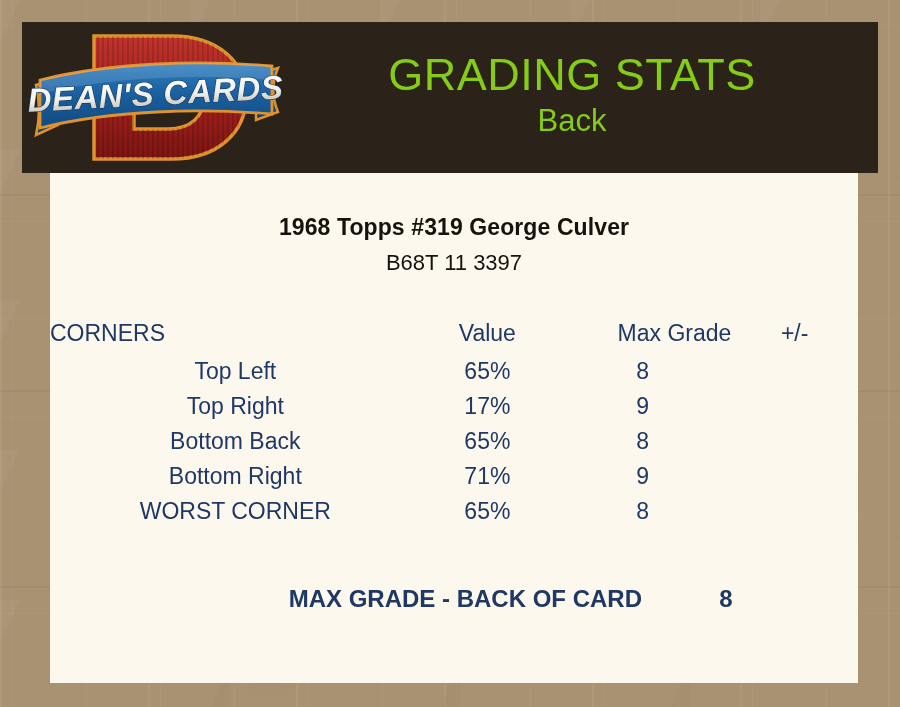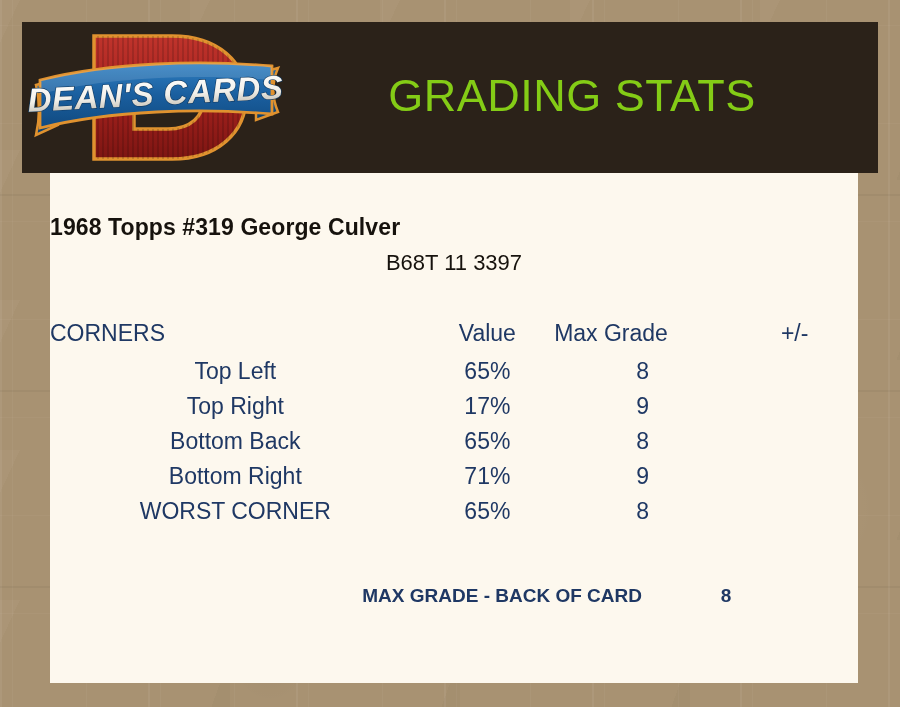--- a/index.html
+++ b/index.html
@@ -100,21 +100,21 @@
     position: absolute;
     left: 50px;
     top: 173px;
     width: 808px;
     height: 510px;
     background: #fdf8ee;
     z-index: 2;
   }
 
   #card-title {
-    text-align: left;
+    text-align: center;
     font-size: 23px;
     font-weight: bold;
     color: #16120d;
     margin-top: 41px;
     letter-spacing: 0.1px;
   }
 
   #card-subtitle {
     text-align: center;
     font-size: 22px;
@@ -144,21 +144,21 @@
 
   #stats-table thead th {
     font-size: 23px;
     font-weight: normal;
     height: 42px;
     vertical-align: middle;
   }
 
   th.col-label { text-align: left;   padding-left: 105px; }
   th.col-value { }
-  th.col-grade { text-align: left; }
+  th.col-grade { text-align: right; }
   th.col-pm    { text-align: center; }
 
   #stats-table tbody td {
     font-size: 23px;
     height: 35px;
     vertical-align: middle;
   }
 
   td.col-label { text-align: center;  padding-right: 50px; }
   td.col-value { text-align: center; }
@@ -167,21 +167,21 @@
 
   tr.worst-row td.col-label,
   tr.worst-row td.col-value { font-weight: bold; }
 
   
   #summary-row {
     display: flex;
     align-items: center;
     margin-top: 56px;
     color: #1f3864;
-    font-size: 19px;
+    font-size: 24px;
     font-weight: bold;
   }
 
   #summary-label {
     width: 592px;
     text-align: right;
     padding-right: 0;
   }
 
   #summary-value {
@@ -237,20 +237,21 @@
 
       <path d="M18 58 C90 40 180 38 250 44 L250 92 C180 86 90 88 18 106 Z" fill="url(#ribbonGrad)" stroke="#e0922f" stroke-width="2.8"></path>
       <path d="M18 58 C90 40 180 38 250 44 L250 58 C180 52 90 54 18 72 Z" fill="rgba(255,255,255,0.13)"></path>
 
       <text x="134" y="83" text-anchor="middle" font-family="'Liberation Sans', sans-serif" font-size="33" font-weight="bold" font-style="italic" letter-spacing="0.5" fill="url(#txtGrad)" stroke="#123a60" stroke-width="1.2" paint-order="stroke" transform="rotate(-3 134 83)">DEAN'S CARDS</text>
     </svg>
   </div>
 
   <div id="header-title-block">
     <div id="header-title">GRADING STATS</div>
+    <div id="header-subtitle">Back</div>
   </div>
 </div>
 
 <div id="content-panel">
 
   <div id="card-title">1968 Topps #319 George Culver</div>
 
   <div id="card-subtitle">B68T 11 3397</div>
 
   <table id="stats-table">

